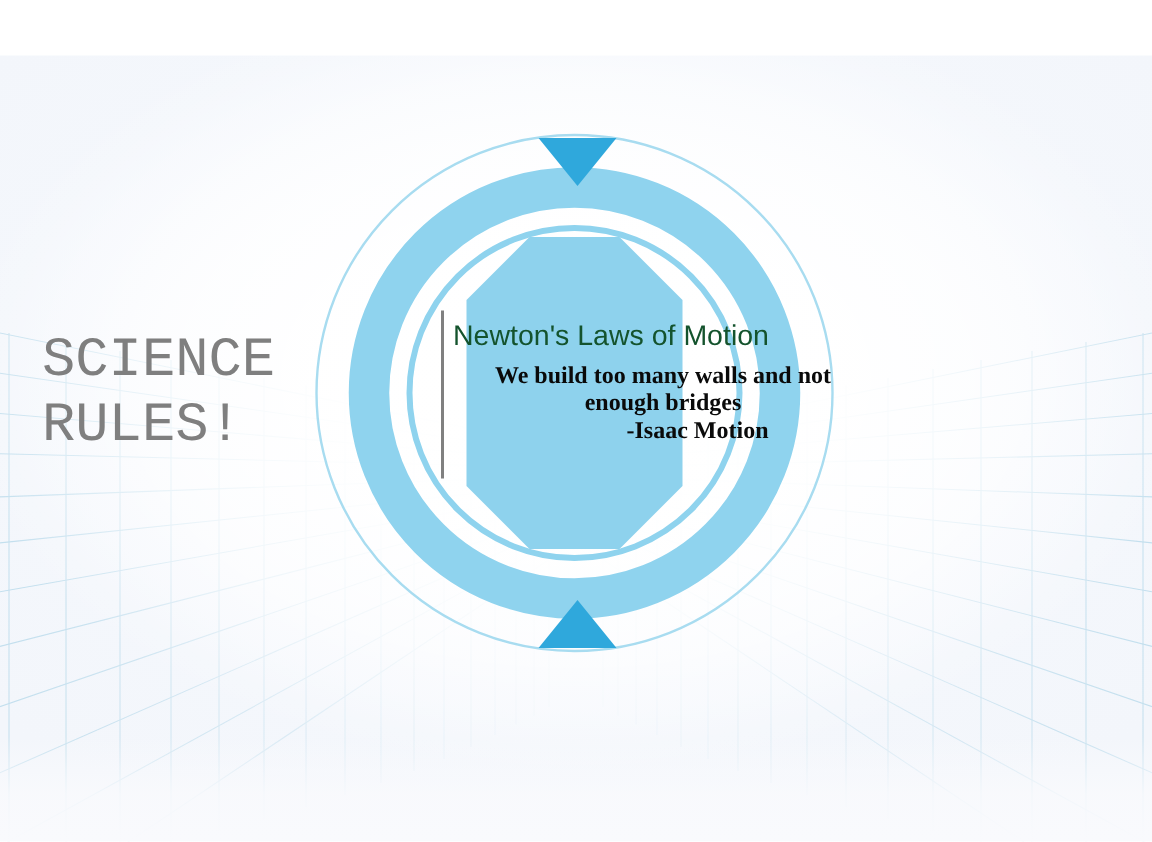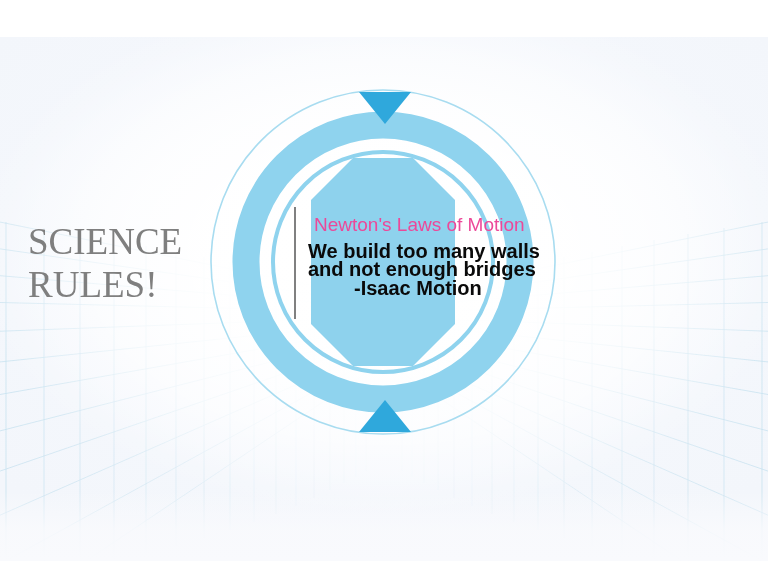--- a/index.html
+++ b/index.html
@@ -76,21 +76,21 @@
   .emblem svg { display: block; }
 
   
   .slide-title {
     position: absolute;
     left: 28px;
     top: 220px;
     width: 190px;
     z-index: 6;
     color: #7f7f7f;
-    font-family: Liberation Serif, serif;
+    font-family: Liberation Mono, monospace;
     font-size: 37px;
     line-height: 43px;
     letter-spacing: 0px;
     font-weight: 400;
     white-space: pre-line;
   }
 
   
   .content-block {
     position: absolute;
@@ -102,40 +102,41 @@
   .accent-bar {
     position: absolute;
     left: 0px;
     top: 3px;
     width: 2px;
     height: 112px;
     background: #808080;
   }
   .content-title {
     position: absolute;
-    left: 20px;
+    left: 8px;
     top: 9px;
     width: 280px;
-    color: #ec4899;
+    color: #14532d;
     font-family: "Liberation Sans", sans-serif;
     font-size: 19px;
     line-height: 23px;
     font-weight: 400;
     white-space: nowrap;
   }
   .content-body {
     position: absolute;
     left: 14px;
     top: 38px;
     width: 268px;
     color: #0a0a0a;
-    font-family: Liberation Sans, sans-serif;
-    font-size: 20px;
+    font-family: Liberation Serif, serif;
+    font-size: 16px;
     line-height: 18px;
     font-weight: 700;
+    text-align: center;
   }
   .content-body .quote-line { display: block; }
   .content-body .attribution {
     display: block;
     padding-left: 46px;
     padding-top: 1px;
   }
 </style>
 </head>
 <body>

